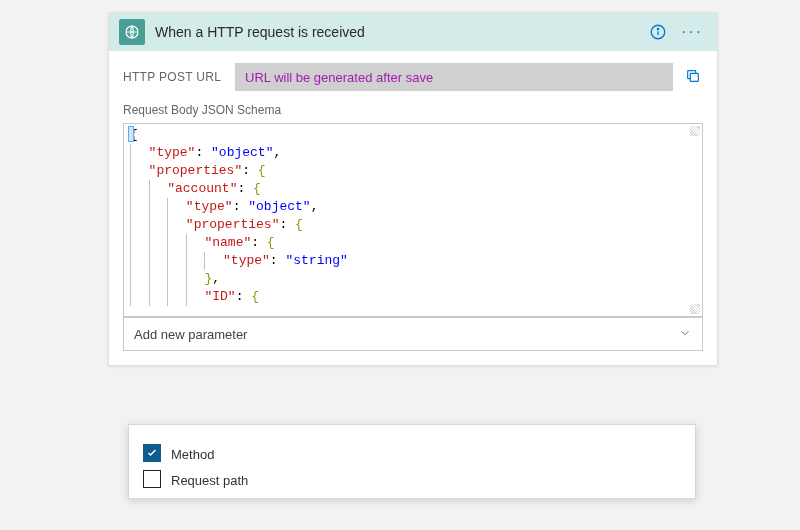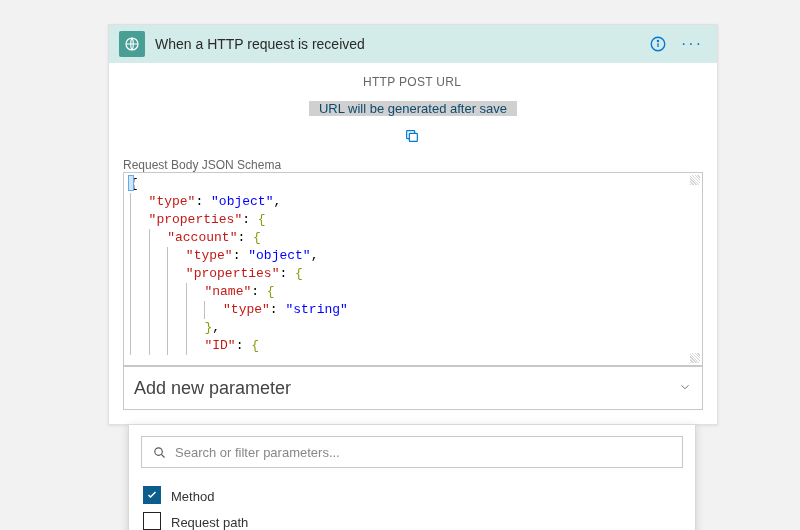--- a/index.html
+++ b/index.html
@@ -8,21 +8,21 @@
     background: #f2f2f2;
     font-size: 13px;
     color: #333;
     width: 800px;
     height: 530px;
     overflow: hidden;
   }
   .card {
     position: absolute;
     left: 108px;
-    top: 24px;
+    top: 12px;
     width: 610px;
     background: #fff;
     border: 1px solid #e0e0e0;
     box-shadow: 0 1px 3px rgba(0,0,0,0.08);
   }
   .card-header {
     display: flex;
     align-items: center;
     height: 38px;
     background: #d4ece9;
@@ -36,35 +36,35 @@
     color: #fff;
     display: flex; align-items: center; justify-content: center;
     flex-shrink: 0;
   }
   .trigger-icon svg { width: 16px; height: 16px; }
   .card-title { flex: 1; font-size: 14px; color: #2a2a2a; }
   .info-icon { width: 18px; height: 18px; color: #0078d4; cursor: pointer; }
   .info-icon svg { width: 18px; height: 18px; }
   .more-icon { font-size: 16px; color: #0078d4; padding: 0 4px; cursor: pointer; letter-spacing: 2px; }
   .card-body { padding: 12px 14px 14px; }
-  .url-row { display: flex; align-items: center; margin-bottom: 12px; gap: 12px; flex-direction: column; }
+  .url-row { display: flex; align-items: center; margin-bottom: 12px; gap: 12px; }
   .url-label { font-size: 12px; color: #666; flex-shrink: 0; width: 100px; letter-spacing: 0.3px; }
   .url-field {
     flex: 1;
     background: #d0d0d0;
     height: 28px;
     display: flex;
     align-items: center;
     padding: 0 10px;
-    color: #0c4a6e;
+    color: #a21caf;
     font-size: 13px;
   }
   .copy-icon { width: 18px; height: 18px; color: #0078d4; cursor: pointer; }
   .copy-icon svg { width: 16px; height: 16px; }
-  .section-label { font-size: 12px; color: #666; }
+  .section-label { font-size: 12px; color: #666; margin-bottom: 6px; }
   .code-editor {
     border: 1px solid #c8c8c8;
     height: 194px;
     overflow: hidden;
     position: relative;
     font-family: Consolas, "Courier New", monospace;
     font-size: 13px;
     line-height: 18px;
     padding: 2px 6px;
     background: #fff;
@@ -99,25 +99,25 @@
   .scroll-hint-bot { bottom: 2px; }
   .sample-link {
     color: #0062a3;
     font-size: 12.5px;
     margin: 12px 0 18px;
     display: inline-block;
     cursor: pointer;
   }
   .param-dd {
     border: 1px solid #c8c8c8;
-    height: 44px;
-    display: flex;
-    align-items: center;
-    padding: 0 10px;
-    font-size: 18px;
+    height: 34px;
+    display: flex;
+    align-items: center;
+    padding: 0 10px;
+    font-size: 13px;
     color: #444;
     cursor: pointer;
   }
   .param-dd .chev { margin-left: auto; color: #666; }
   .chev svg { width: 14px; height: 14px; }
 
   .dd-panel {
     position: absolute;
     left: 128px;
     top: 424px;
@@ -223,27 +223,20 @@
       <span class="chev">
         <svg viewBox="0 0 24 24" fill="none" stroke="currentColor" stroke-width="1.6">
             <path d="M6 9l6 6 6-6"></path>
           </svg>
       </span>
     </div>
   </div>
 </div>
 
 <div class="dd-panel">
-  <div class="search-row">
-    <svg viewBox="0 0 24 24" fill="none" stroke="currentColor" stroke-width="1.8">
-      <circle cx="10.5" cy="10.5" r="6"></circle>
-      <line x1="20" y1="20" x2="15" y2="15"></line>
-    </svg>
-    <input type="text" placeholder="Search or filter parameters..." style="">
-  </div>
   <div id="dd-options">
       <div class="chk-row">
         <div class="chk checked">
           <svg viewBox="0 0 24 24" fill="none" stroke="currentColor" stroke-width="3">
             <path d="M5 12l4 4 10-10"></path>
           </svg>
         </div>
         <span>Method</span>
       </div>
       <div class="chk-row">

